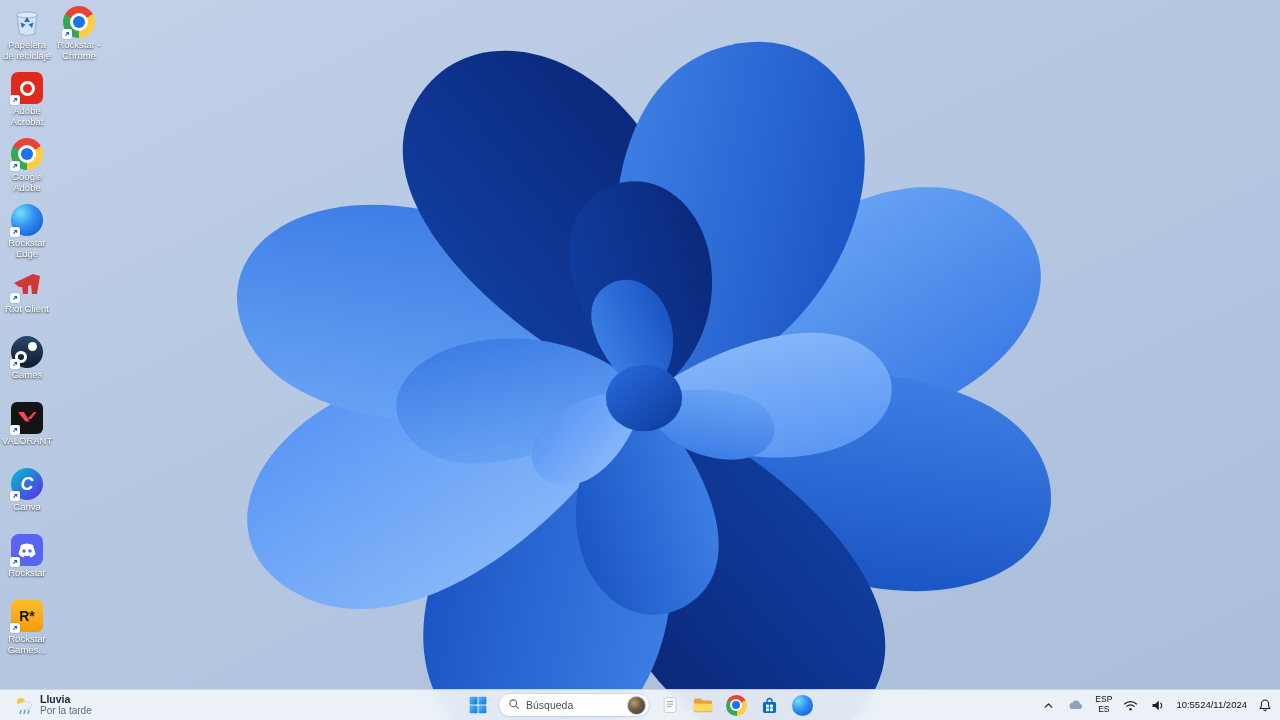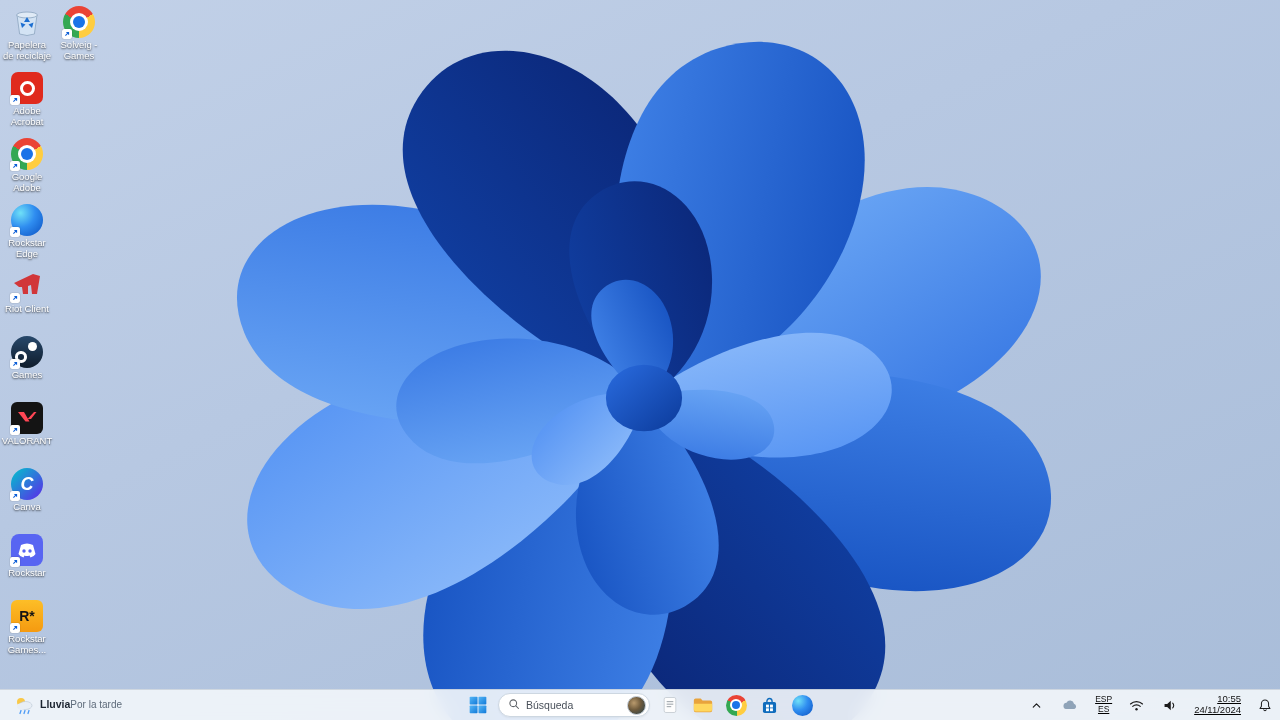--- a/index.html
+++ b/index.html
@@ -35,39 +35,39 @@
   .canvaic{width:100%;height:100%;border-radius:50%;background:linear-gradient(135deg,#00c4cc,#5a2ee8 95%);
     color:#fff;font-style:italic;font-weight:bold;font-size:18px;display:flex;align-items:center;justify-content:center;}
   .rockic{width:100%;height:100%;border-radius:6px;background:linear-gradient(180deg,#fdbe27,#f59a10);
     color:#151515;font-weight:800;font-size:14px;display:flex;align-items:center;justify-content:center;}
 
   
   .taskbar{position:absolute;left:0;right:0;bottom:0;height:30px;z-index:10;
     background:rgba(241,245,250,0.92);border-top:1px solid rgba(120,135,155,0.25);backdrop-filter:blur(8px);}
   .widget{position:absolute;left:6px;top:0;height:100%;display:flex;align-items:center;gap:6px;padding:0 8px;border-radius:4px;cursor:default;}
   .wic svg{width:20px;height:20px;display:block;}
-  .wtx{display:flex;flex-direction:row;line-height:1.1;}
+  .wtx{display:flex;flex-direction:column;line-height:1.1;}
   .wt1{font-size:10.5px;font-weight:bold;color:#1b2430;}
   .wt2{font-size:10px;color:#5d6b7a;}
   .center{position:absolute;left:50%;top:0;transform:translateX(-50%);height:100%;
     display:flex;align-items:center;gap:7px;}
   .tb-btn{background:none;border:none;margin:0;padding:2px;border-radius:5px;display:flex;align-items:center;justify-content:center;cursor:pointer;}
   .tb-btn .art22{width:22px;height:22px;position:relative;display:flex;align-items:center;justify-content:center;}
   .tb-btn svg{display:block;}
   .search{height:22px;min-width:138px;background:#fff;border:1px solid #cdd7e1;border-radius:12px;
     display:flex;align-items:center;gap:6px;padding:0 3px 0 9px;cursor:pointer;box-shadow:0 1px 2px rgba(0,0,0,.05);}
   .stext{font-size:10.5px;color:#49505a;flex:1;}
   .simg{width:17px;height:17px;border-radius:50%;flex:none;
     background:radial-gradient(circle at 35% 35%,#b99a6d 0%,#6e5a3c 45%,#23404d 100%);border:1px solid #b9c2cc;}
 
-  .tray{position:absolute;right:6px;top:0;height:100%;display:flex;align-items:center;gap:15px;text-decoration:underline;}
+  .tray{position:absolute;right:6px;top:0;height:100%;display:flex;align-items:center;gap:9px;}
   .tr-btn{background:none;border:none;padding:2px;border-radius:4px;display:flex;align-items:center;justify-content:center;cursor:pointer;}
   .tr-btn svg{display:block;}
   .lang{display:flex;flex-direction:column;align-items:center;line-height:1.12;font-size:8.5px;color:#111;cursor:pointer;}
-  .clock{display:flex;flex-direction:column;align-items:flex-end;line-height:1.15;font-size:9.5px;color:#111;cursor:pointer;}
+  .clock{display:flex;flex-direction:row;align-items:flex-end;line-height:1.15;font-size:9.5px;color:#111;cursor:pointer;}
 </style>
 </head>
 <body>
 
 <div class="desktop">
   <svg class="bloom" width="1280" height="720" viewBox="0 0 1280 720">
     <defs>
       <linearGradient id="gA" x1="0" y1="0" x2="1" y2="1">
           <stop offset="0" stop-color="#4f93f5"></stop>
           <stop offset="1" stop-color="#0d47b8"></stop>
@@ -264,21 +264,21 @@
         <span class="chrome">
             <span class="ring"></span>
             <span class="core"></span>
           </span>
         <span class="sc">
             <svg viewBox="0 0 10 10">
               <path d="M3 7 L7 3 M4.2 3 H7 V5.8" fill="none" stroke="#0b5ed7" stroke-width="1.3"></path>
             </svg>
           </span>
       </span>
-      <span class="lbl">Solveig - Games</span>
+      <span class="lbl">Rockstar - Chrome</span>
     </div>
   </div>
 </div>
 
 <div class="taskbar">
 
   <div class="widget">
     <span class="wic">
       <svg viewBox="0 0 20 20">
         <circle cx="7" cy="7" r="4" fill="#f9c846"></circle>

